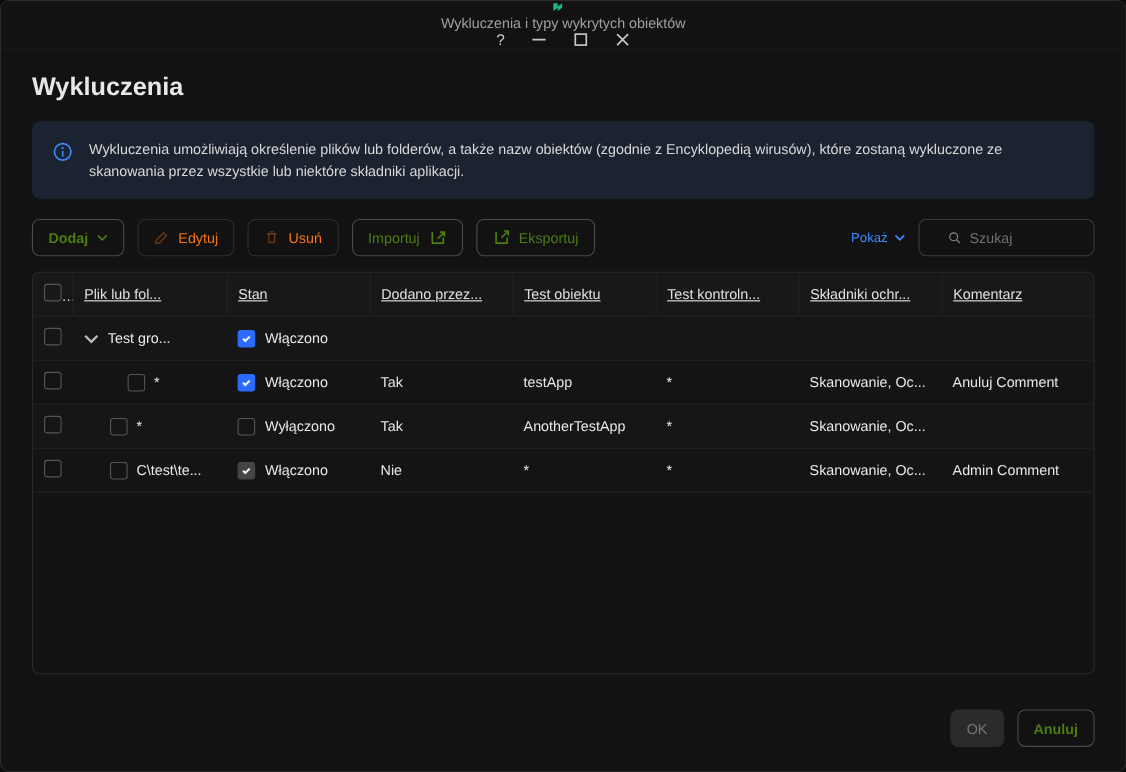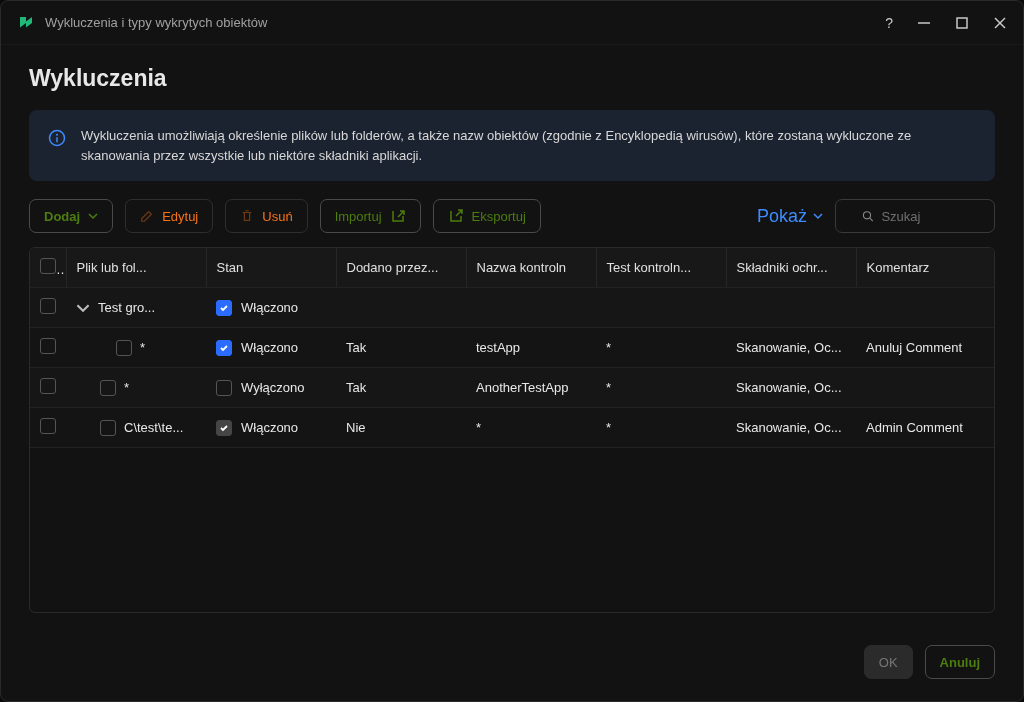--- a/index.html
+++ b/index.html
@@ -20,20 +20,21 @@
     border-radius: 8px;
     display: flex;
     flex-direction: column;
   }
   .titlebar {
     height: 44px;
     display: flex;
     align-items: center;
     padding: 0 16px;
     border-bottom: 1px solid #1a1a1a;
+    flex-direction: column;
   }
   .titlebar .logo {
     width: 18px;
     height: 18px;
     margin-right: 10px;
   }
   .titlebar .title {
     color: #a0a0a0;
     font-size: 13px;
     flex: 1;
@@ -97,21 +98,21 @@
   .btn.primary { font-weight: 600; }
   .btn.disabled {
     color: #f97316;
     border-color: #2e2e2e;
     cursor: default;
   }
   .btn.disabled svg { opacity: 0.4; }
   .toolbar-spacer { flex: 1; }
   .show-link {
     color: #3d8bff;
-    font-size: 18px;
+    font-size: 12px;
     font-weight: 500;
     display: flex;
     align-items: center;
     gap: 6px;
     cursor: pointer;
   }
   .search-box {
     height: 34px;
     width: 160px;
     border: 1px solid #3a3a3a;
@@ -136,21 +137,21 @@
     flex: 1;
     overflow: hidden;
     display: flex;
     flex-direction: column;
   }
   table {
     width: 100%;
     border-collapse: collapse;
     table-layout: fixed;
   }
-  thead tr { background: #181818; }
+  thead tr { background: #181818; text-decoration: underline; }
   th, td {
     text-align: left;
     padding: 10px 10px;
     font-size: 13px;
     overflow: hidden;
     text-overflow: ellipsis;
     white-space: nowrap;
     border-bottom: 1px solid #222;
   }
   th {
@@ -305,21 +306,21 @@
             <col class="col-sum">
             <col class="col-comp">
             <col class="col-comment">
         </colgroup>
         <thead>
           <tr>
             <th><span class="cb"></span></th>
             <th>Plik lub fol...</th>
             <th>Stan</th>
             <th>Dodano przez...</th>
-            <th>Nazwa kontroln</th>
+            <th>Test obiektu</th>
             <th>Test kontroln...</th>
             <th>Składniki ochr...</th>
             <th style="border-right:none">Komentarz</th>
           </tr>
         </thead>
       </table>
       <div class="tbody-scroll">
         <table>
           <colgroup>
             <col class="col-cb">

